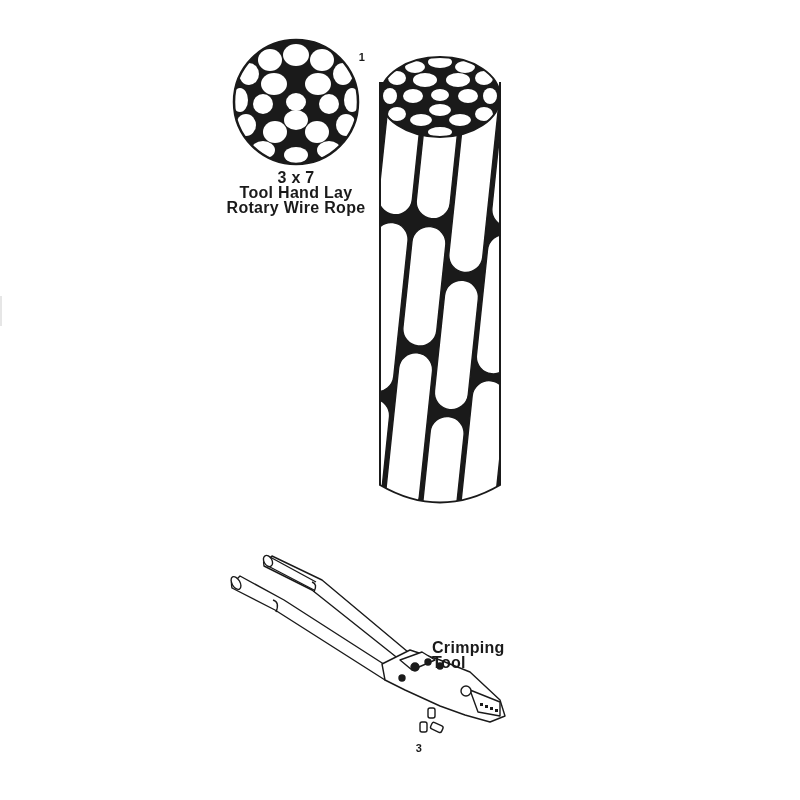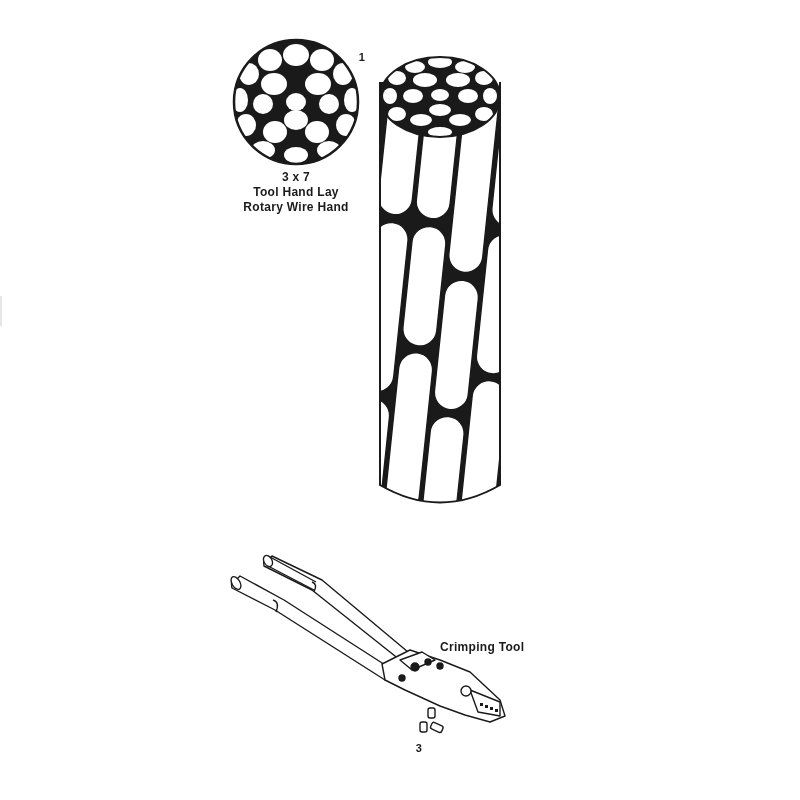--- a/index.html
+++ b/index.html
@@ -1,17 +1,17 @@
 <!DOCTYPE html>
 <html><head>
 <meta charset="utf-8">
 <style>
   html, body { margin: 0; padding: 0; background: #ffffff; }
   body { width: 800px; height: 800px; position: relative; overflow: hidden; font-family: "Liberation Sans", sans-serif; }
-  .label { position: absolute; font-weight: bold; color: #1a1a1a; font-size: 12px; text-align: center; line-height: 15px; letter-spacing: 0.3px; }
+  .label { position: absolute; font-weight: bold; color: #1a1a1a; font-size: 16px; text-align: center; line-height: 15px; letter-spacing: 0.3px; }
   svg { position: absolute; left: 0; top: 0; }
   .edge-mark { position: absolute; left: 0; top: 296px; width: 2px; height: 30px; background: #e6e6e6; }
 </style>
 </head>
 <body>
 
 <div class="edge-mark"></div>
 
 <svg width="800" height="800" viewBox="0 0 800 800">
   <defs>
@@ -134,18 +134,18 @@
     <rect x="420" y="722" width="7" height="10" rx="2"></rect>
     <rect x="431" y="724" width="12" height="7" rx="2" transform="rotate(25 437 727)"></rect>
   </g>
 </svg>
 
 <div class="label" style="left:357px; top:50px; width:10px; font-size:11px;">1</div>
 
 <div class="label" style="left:226px; top:170px; width:140px;">
   <div>3 x 7</div>
   <div>Tool Hand Lay</div>
-  <div>Rotary Wire Hand</div>
+  <div>Rotary Wire Rope</div>
 </div>
 
-<div class="label" style="left:432px; top:640px; width:100px; text-align:left;margin-left:8px;">Crimping Tool</div>
+<div class="label" style="left:432px; top:640px; width:100px; text-align:left;">Crimping Tool</div>
 
 <div class="label" style="left:413px; top:741px; width:12px; font-size:11px;">3</div>
 
 </body></html>

